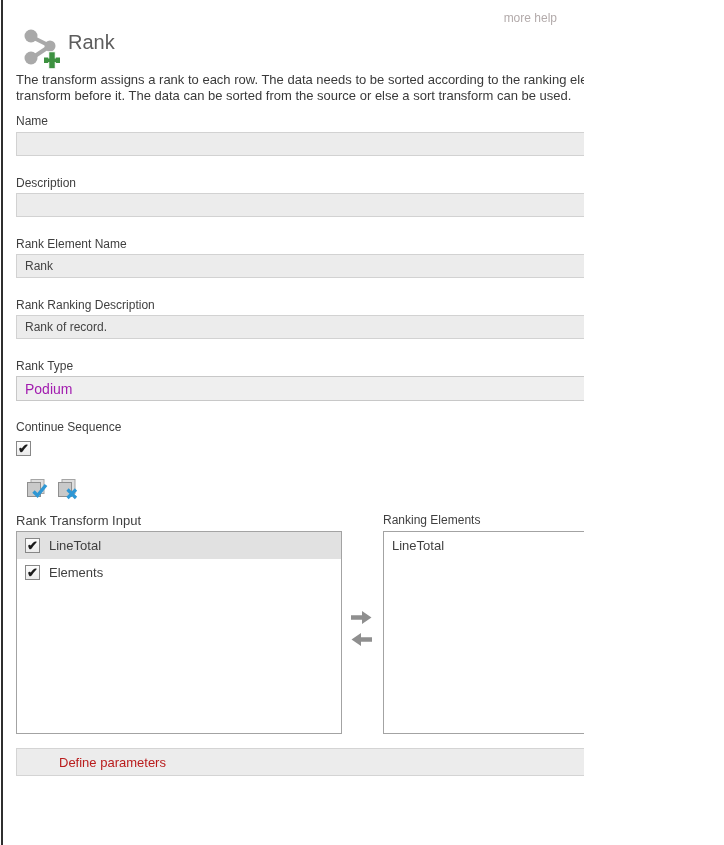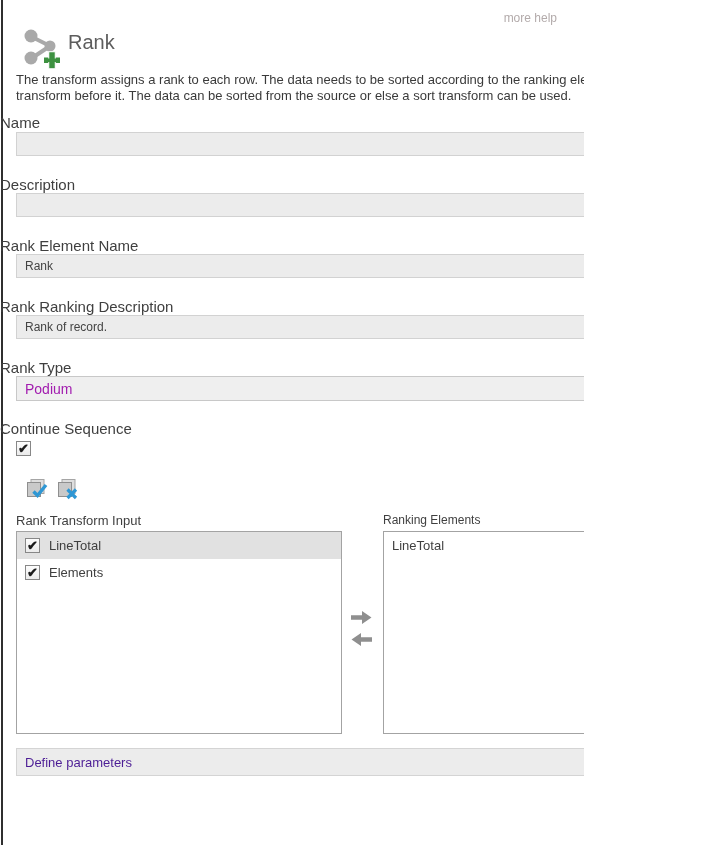--- a/index.html
+++ b/index.html
@@ -15,21 +15,21 @@
   .right-divider { position:absolute; left:710px; top:0; bottom:0; width:1px; background:#dcdcdc; }
 
   .pink-btn { position:absolute; left:625px; top:0; width:71px; height:9px; background:#f2a2a2; cursor:pointer; }
   .more-help { position:absolute; top:11px; right:27px; font-size:12px; color:#b3abab; cursor:pointer; }
 
   .hdr-icon { position:absolute; left:22px; top:27px; width:42px; height:44px; }
   .page-title { position:absolute; left:68px; top:31px; font-size:20px; color:#5d5d5d; }
 
   .intro { position:absolute; left:16px; top:72px; width:672px; font-size:13px; line-height:16px; color:#3a3a3a; }
 
-  .fld-label { position:absolute; left:0; font-size:15px; color:#3f3f3f; }
+  .fld-label { position:absolute; left:16px; font-size:12px; color:#3f3f3f; }
   .fld-input {
     position:absolute; left:16px; width:681px; height:24px;
     background:#ececec; border:1px solid #d2d2d2;
     font-family:"Liberation Sans", sans-serif;
     font-size:12px; color:#444; padding:0 8px; outline:none;
   }
   .fld-select {
     position:absolute; left:16px; top:376px; width:681px; height:25px;
     background:#efefef; border:1px solid #c8c8c8;
     display:flex; align-items:center; padding:0 8px; cursor:pointer;
@@ -76,21 +76,21 @@
   .plain-row .trash { position:absolute; right:6px; top:4px; cursor:pointer; }
 
   .move-arrows { position:absolute; left:351px; top:610px; width:22px; display:flex; flex-direction:column; gap:4px; }
   .move-arrows svg { cursor:pointer; }
 
   .expander {
     position:absolute; left:16px; width:681px; height:28px;
     background:#ececec; border:1px solid #d4d4d4;
     display:flex; align-items:center; padding:0 8px; cursor:pointer;
   }
-  .expander .exp-label { font-size:13px; color:#4c1d95; flex:1; }
+  .expander .exp-label { font-size:13px; color:#b91c1c; flex:1;margin-left:34px; }
   .expander svg { flex:0 0 auto; }
 </style>
 </head>
 <body>
 
 <div class="page">
   <div class="left-border"></div>
   <div class="right-divider"></div>
 
   <div class="pink-btn"></div>

